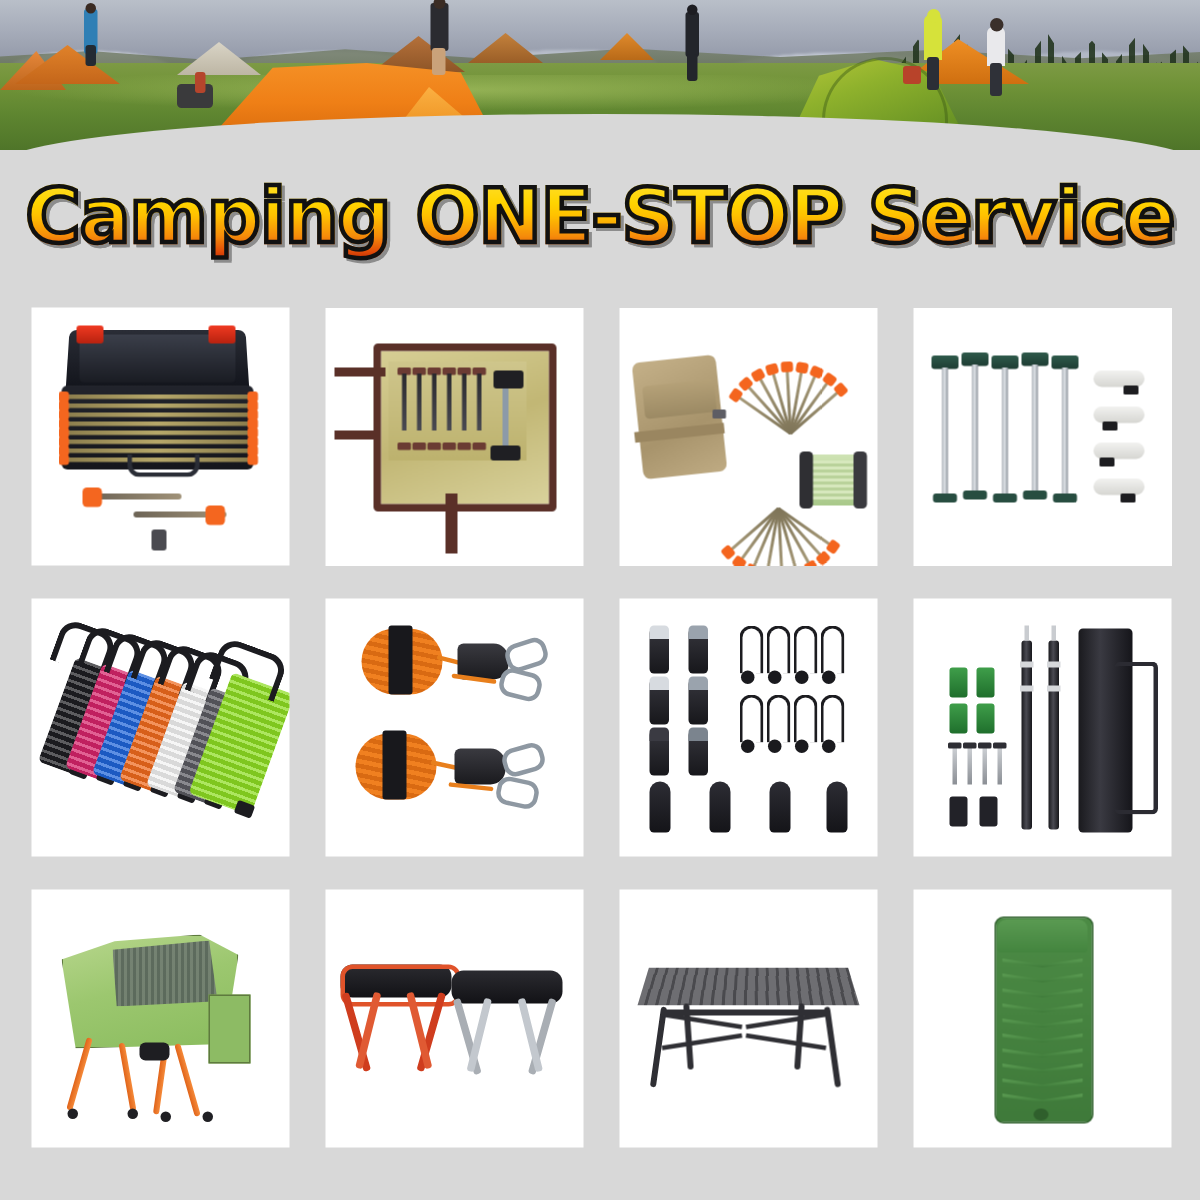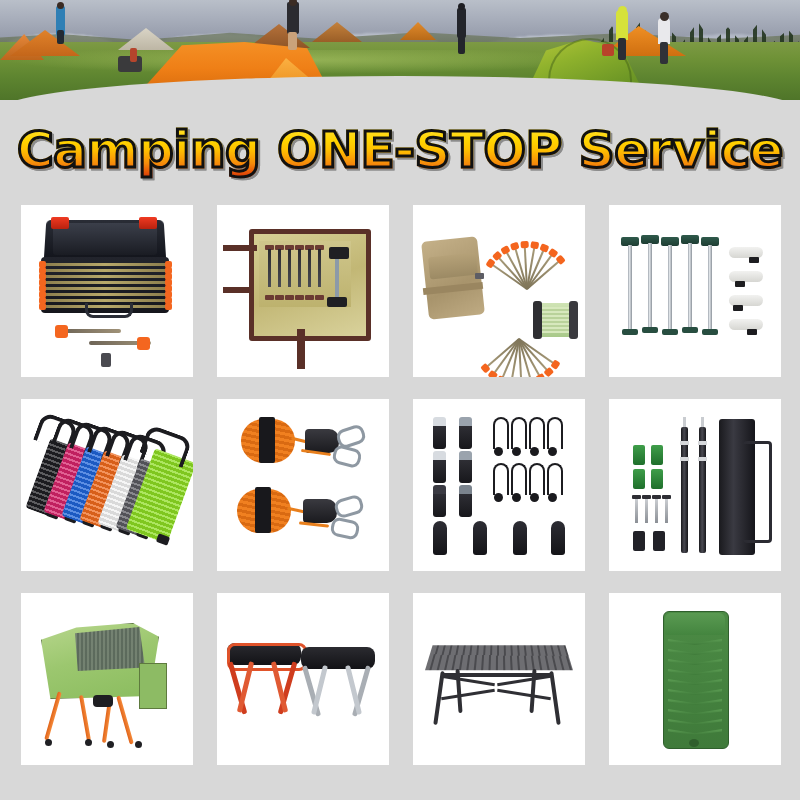--- a/index.html
+++ b/index.html
@@ -114,21 +114,21 @@
     background:#d8d8d8;
     border-radius:50% 50% 0 0 / 100% 100% 0 0;
   }
   .hero-mask{
     position:absolute;left:0;top:100px;width:800px;height:14px;background:#d8d8d8;
   }
 
   
   .title-wrap{
     position:absolute;left:0;top:116px;width:800px;height:62px;
-    display:flex;align-items:flex-end;justify-content:center;
+    display:flex;align-items:flex-start;justify-content:center;
   }
   .title{
     font-family:"DejaVu Sans", sans-serif;
     font-weight:bold;
     font-size:50px;
     line-height:56px;
     letter-spacing:-0.5px;
     white-space:nowrap;
     background:linear-gradient(180deg,
         #ffe23a 0%,

